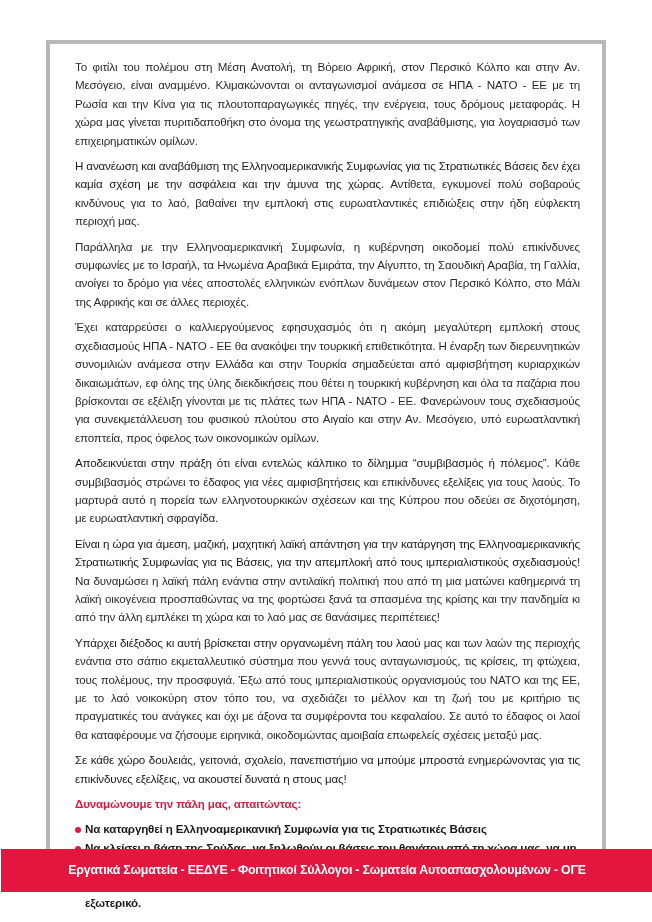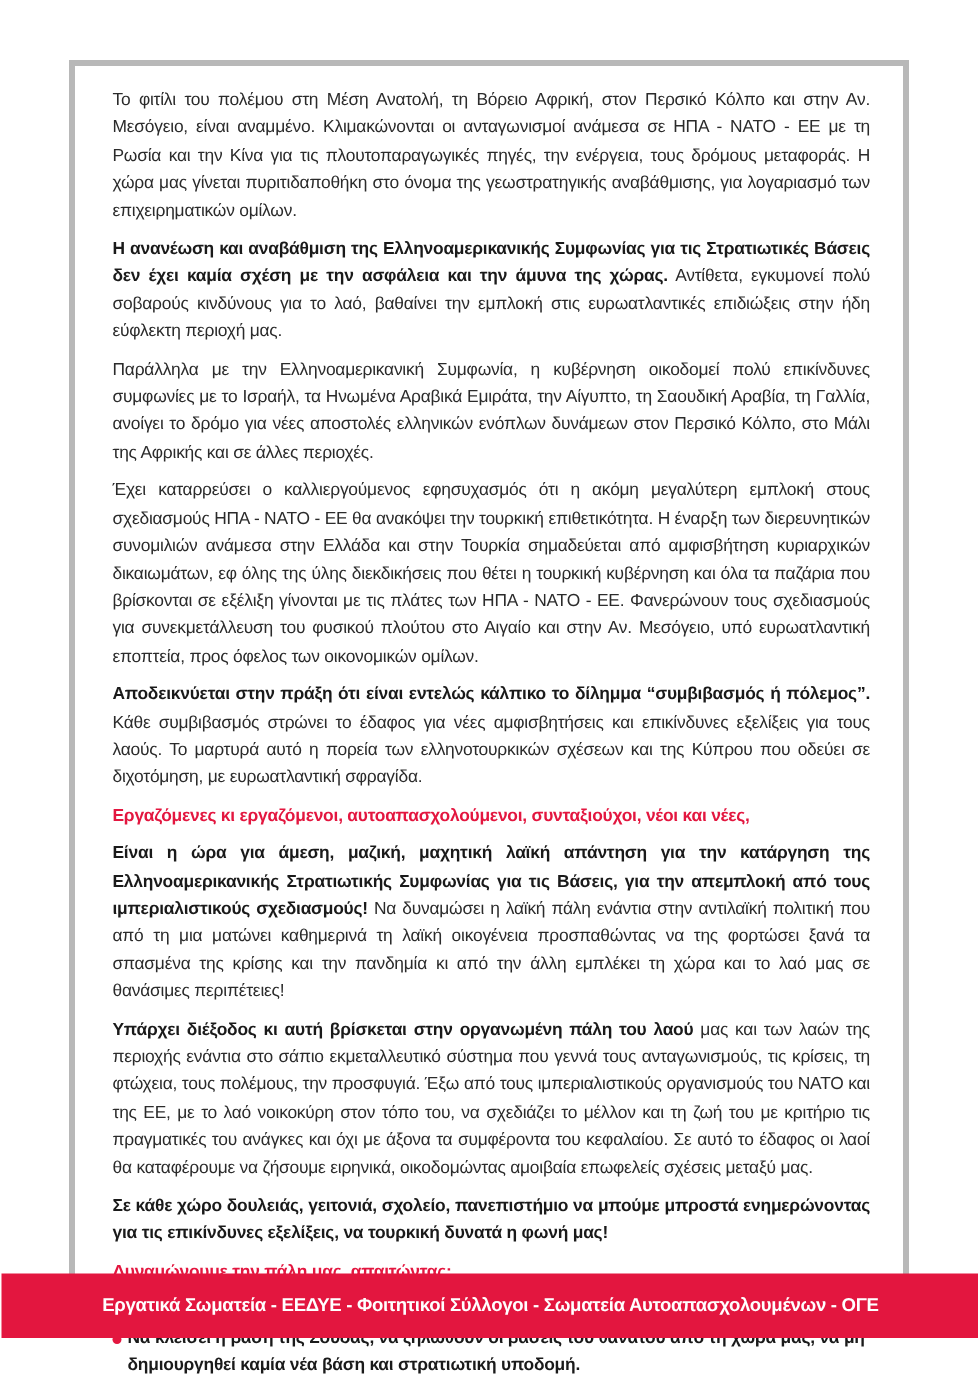--- a/index.html
+++ b/index.html
@@ -35,21 +35,21 @@
       font-size: 11.6px;
       line-height: 18.4px;
       letter-spacing: -0.15px;
       text-align: justify;
       hyphens: manual;
     }
     .content p {
       margin: 0 0 7px 0;
     }
     .content b {
-      font-weight: bold;
+      font-weight: normal;
       color: #1a1a1a;
     }
     .red-heading {
       color: #e3163f;
       font-weight: bold;
       margin: 0 0 7px 0;
     }
     .demands {
       list-style: none;
       margin: 0;
@@ -105,30 +105,29 @@
   <p>
     <b></b><span>Παράλληλα με την Ελληνοαμερικανική Συμφωνία, η κυβέρνηση οικοδομεί πολύ επικίνδυνες συμφωνίες με το Ισραήλ, τα Ηνωμένα Αραβικά Εμιράτα, την Αίγυπτο, τη Σαουδική Αραβία, τη Γαλλία, ανοίγει το δρόμο για νέες αποστολές ελληνικών ενόπλων δυνάμεων στον Περσικό Κόλπο, στο Μάλι της Αφρικής και σε άλλες περιοχές.</span>
   </p>
   <p>
     <b></b><span>Έχει καταρρεύσει ο καλλιεργούμενος εφησυχασμός ότι η ακόμη μεγαλύτερη εμπλοκή στους σχεδιασμούς ΗΠΑ - ΝΑΤΟ - ΕΕ θα ανακόψει την τουρκική επιθετικότητα. Η έναρξη των διερευνητικών συνομιλιών ανάμεσα στην Ελλάδα και στην Τουρκία σημαδεύεται από αμφισβήτηση κυριαρχικών δικαιωμάτων, εφ όλης της ύλης διεκδικήσεις που θέτει η τουρκική κυβέρνηση και όλα τα παζάρια που βρίσκονται σε εξέλιξη γίνονται με τις πλάτες των ΗΠΑ - ΝΑΤΟ - ΕΕ. Φανερώνουν τους σχεδιασμούς για συνεκμετάλλευση του φυσικού πλούτου στο Αιγαίο και στην Αν. Μεσόγειο, υπό ευρωατλαντική εποπτεία, προς όφελος των οικονομικών ομίλων.</span>
   </p>
   <p>
     <b>Αποδεικνύεται στην πράξη ότι είναι εντελώς κάλπικο το δίλημμα “συμβιβασμός ή πόλεμος”.</b><span> Κάθε συμβιβασμός στρώνει το έδαφος για νέες αμφισβητήσεις και επικίνδυνες εξελίξεις για τους λαούς. Το μαρτυρά αυτό η πορεία των ελληνοτουρκικών σχέσεων και της Κύπρου που οδεύει σε διχοτόμηση, με ευρωατλαντική σφραγίδα.</span>
   </p>
 
-  <div class="red-heading">Εργαζόμενες κι εργαζόμενοι, αυτοαπασχολούμενοι, συνταξιούχοι, νέοι και νέες,</div>
 
   <p>
     <b>Είναι η ώρα για άμεση, μαζική, μαχητική λαϊκή απάντηση για την κατάργηση της Ελληνοαμερικανικής Στρατιωτικής Συμφωνίας για τις Βάσεις, για την απεμπλοκή από τους ιμπεριαλιστικούς σχεδιασμούς!</b><span> Να δυναμώσει η λαϊκή πάλη ενάντια στην αντιλαϊκή πολιτική που από τη μια ματώνει καθημερινά τη λαϊκή οικογένεια προσπαθώντας να της φορτώσει ξανά τα σπασμένα της κρίσης και την πανδημία κι από την άλλη εμπλέκει τη χώρα και το λαό μας σε θανάσιμες περιπέτειες!</span>
   </p>
   <p>
     <b>Υπάρχει διέξοδος κι αυτή βρίσκεται στην οργανωμένη πάλη του λαού</b><span> μας και των λαών της περιοχής ενάντια στο σάπιο εκμεταλλευτικό σύστημα που γεννά τους ανταγωνισμούς, τις κρίσεις, τη φτώχεια, τους πολέμους, την προσφυγιά. Έξω από τους ιμπεριαλιστικούς οργανισμούς του ΝΑΤΟ και της ΕΕ, με το λαό νοικοκύρη στον τόπο του, να σχεδιάζει το μέλλον και τη ζωή του με κριτήριο τις πραγματικές του ανάγκες και όχι με άξονα τα συμφέροντα του κεφαλαίου. Σε αυτό το έδαφος οι λαοί θα καταφέρουμε να ζήσουμε ειρηνικά, οικοδομώντας αμοιβαία επωφελείς σχέσεις μεταξύ μας.</span>
   </p>
   <p>
-    <b>Σε κάθε χώρο δουλειάς, γειτονιά, σχολείο, πανεπιστήμιο να μπούμε μπροστά ενημερώνοντας για τις επικίνδυνες εξελίξεις, να τουρκική δυνατά η φωνή μας!</b><span></span>
+    <b>Σε κάθε χώρο δουλειάς, γειτονιά, σχολείο, πανεπιστήμιο να μπούμε μπροστά ενημερώνοντας για τις επικίνδυνες εξελίξεις, να ακουστεί δυνατά η στους μας!</b><span></span>
   </p>
 
   <div class="red-heading">Δυναμώνουμε την πάλη μας, απαιτώντας:</div>
 
   <ul class="demands">
     <li>
       <span class="bullet"></span>
       <span>Να καταργηθεί η Ελληνοαμερικανική Συμφωνία για τις Στρατιωτικές Βάσεις</span>
     </li>
     <li>

